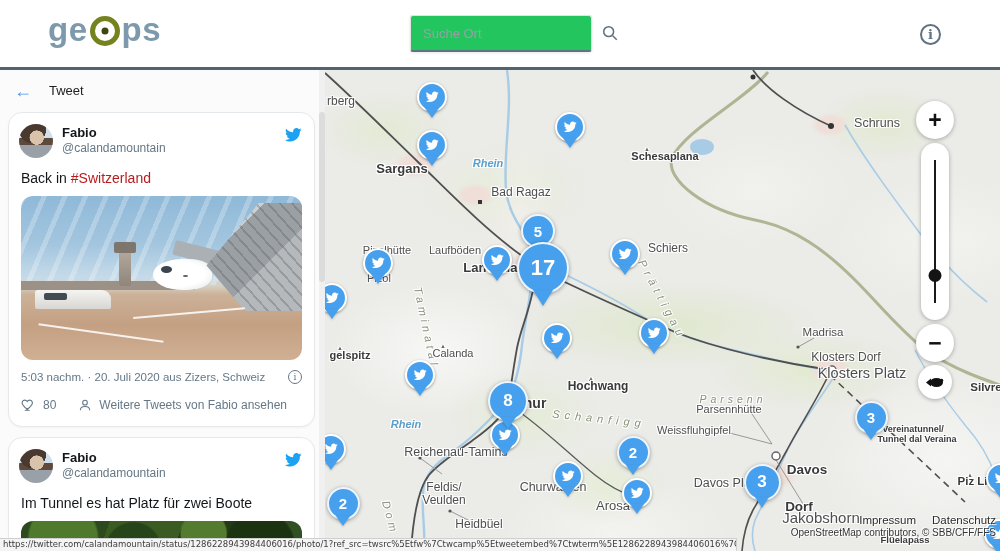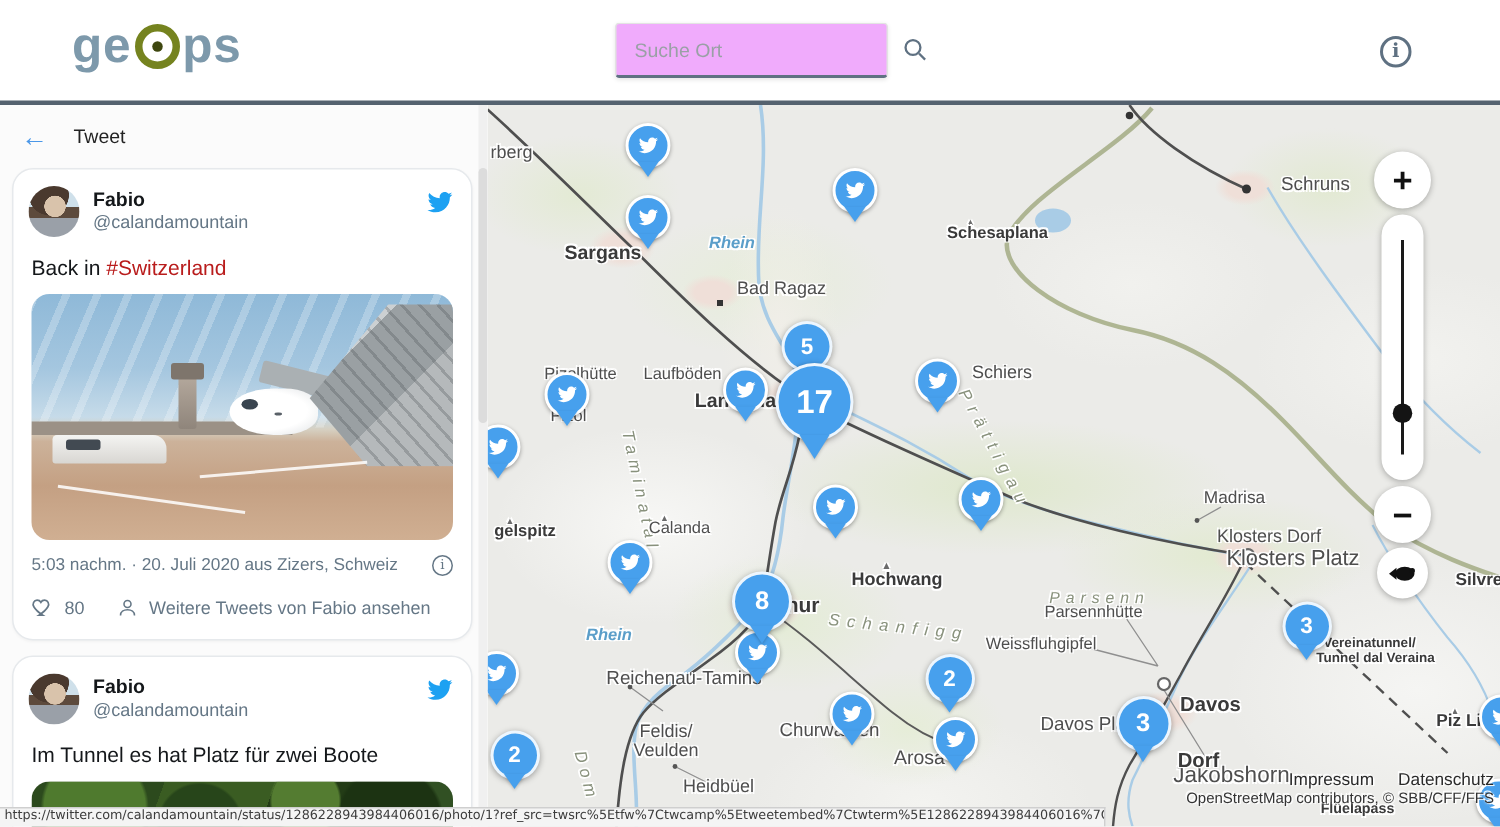--- a/index.html
+++ b/index.html
@@ -9,21 +9,21 @@
 
   
   header{position:absolute;top:0;left:0;width:1000px;height:70px;background:#fff;
          border-bottom:3px solid #55626f;box-sizing:border-box;z-index:30;text-decoration:underline;}
   .logo{position:absolute;left:48px;top:13px;display:flex;align-items:center;
         font-size:33px;font-weight:bold;color:#7d99ab;letter-spacing:.5px;line-height:1;}
   .logo-o{display:inline-block;width:20px;height:20px;border:5px solid #75831f;border-radius:50%;
           position:relative;margin:2px 2px 0 2px;}
   .logo-o::after{content:"";position:absolute;width:7px;height:7px;background:#3e470f;border-radius:50%;
           left:50%;top:50%;transform:translate(-50%,-50%);}
-  .search-box{position:absolute;left:410px;top:15px;width:182px;height:37px;background:#f0abfc;
+  .search-box{position:absolute;left:410px;top:15px;width:182px;height:37px;background:#22c55e;
         border:1px solid #e3e3e3;border-bottom:2px solid #5f7182;border-radius:3px;
         display:flex;align-items:center;padding:0 10px;box-sizing:border-box;
         box-shadow:0 1px 3px rgba(0,0,0,.10);}
   .search-box input{border:none;outline:none;flex:1;font-size:13px;color:#333;background:transparent;
         font-family:"Liberation Sans",sans-serif;}
   .search-box input::placeholder{color:#9aa0a6;}
   .search-icon{width:18px;height:18px;flex:0 0 auto;}
   .info-button{position:absolute;left:920px;top:24px;width:21px;height:21px;border:2px solid #5f7182;
         border-radius:50%;color:#5f7182;display:flex;align-items:center;justify-content:center;
         font-size:13px;font-weight:bold;box-sizing:border-box;font-family:"DejaVu Serif",serif;}

